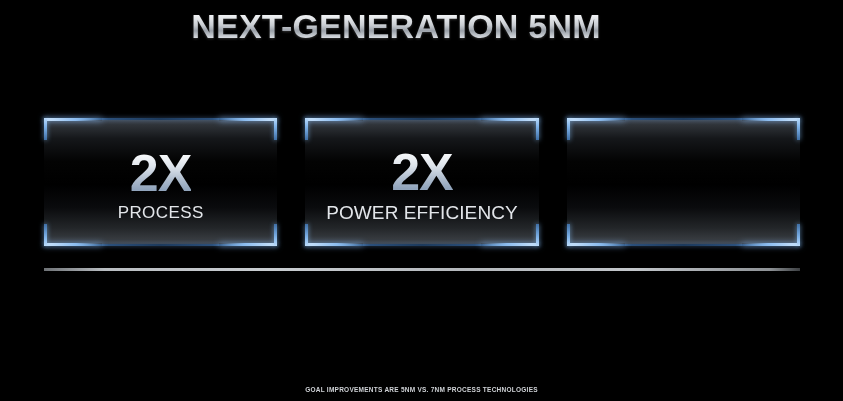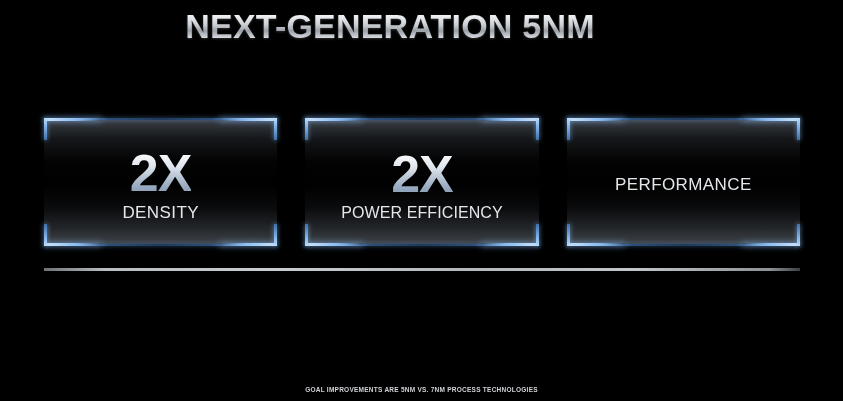--- a/index.html
+++ b/index.html
@@ -21,20 +21,21 @@
     background: #000;
   }
 
   
   #title-block {
     position: absolute;
     top: 6px;
     left: 0;
     width: 780px;
     text-align: center;
+    padding-left: 6px;
   }
   .title-line {
     font-family: "Liberation Sans", sans-serif;
     font-weight: bold;
     font-size: 34px;
     line-height: 40px;
     letter-spacing: 0.2px;
     background: linear-gradient(to bottom,
         #ffffff 0%,
         #f2f4f6 22%,
@@ -168,21 +169,21 @@
   }
   .stat-label {
     font-family: "Liberation Sans", sans-serif;
     font-size: 17px;
     font-weight: normal;
     color: #e3e6ea;
     letter-spacing: 0.4px;
     margin-top: 2px;
     white-space: nowrap;
   }
-  .stat-box.box-power .stat-label { font-size: 16px; letter-spacing: 0.1px; }
+  .stat-box.box-power .stat-label { font-size: 19px; letter-spacing: 0.1px; }
 
   
   #divider {
     position: absolute;
     top: 268px;
     left: 44px;
     width: 756px;
     height: 3px;
     background: linear-gradient(to right,
         #6e7276 0%,
@@ -259,21 +260,21 @@
       <div class="cap tl"></div>
       <div class="cap tr right"></div>
       <div class="cap bl"></div>
       <div class="cap br right"></div>
       <div class="bracket tl"></div>
       <div class="bracket tr"></div>
       <div class="bracket bl"></div>
       <div class="bracket br"></div>
       <div class="stat-inner">
         <div class="stat-value">2X</div>
-        <div class="stat-label">DENSITY</div>
+        <div class="stat-label">PROCESS</div>
       </div>
     </div>
 
     <div class="stat-box box-power">
       <div class="rail top"></div>
       <div class="rail bottom"></div>
       <div class="cap tl"></div>
       <div class="cap tr right"></div>
       <div class="cap bl"></div>
       <div class="cap br right"></div>
@@ -292,21 +293,20 @@
       <div class="rail bottom"></div>
       <div class="cap tl"></div>
       <div class="cap tr right"></div>
       <div class="cap bl"></div>
       <div class="cap br right"></div>
       <div class="bracket tl"></div>
       <div class="bracket tr"></div>
       <div class="bracket bl"></div>
       <div class="bracket br"></div>
       <div class="stat-inner">
-        <div class="stat-label">PERFORMANCE</div>
       </div>
     </div>
 
   </div>
 
   <div id="divider"></div>
 
 
   <div id="footnote">GOAL IMPROVEMENTS ARE 5NM VS. 7NM PROCESS TECHNOLOGIES</div>
 

